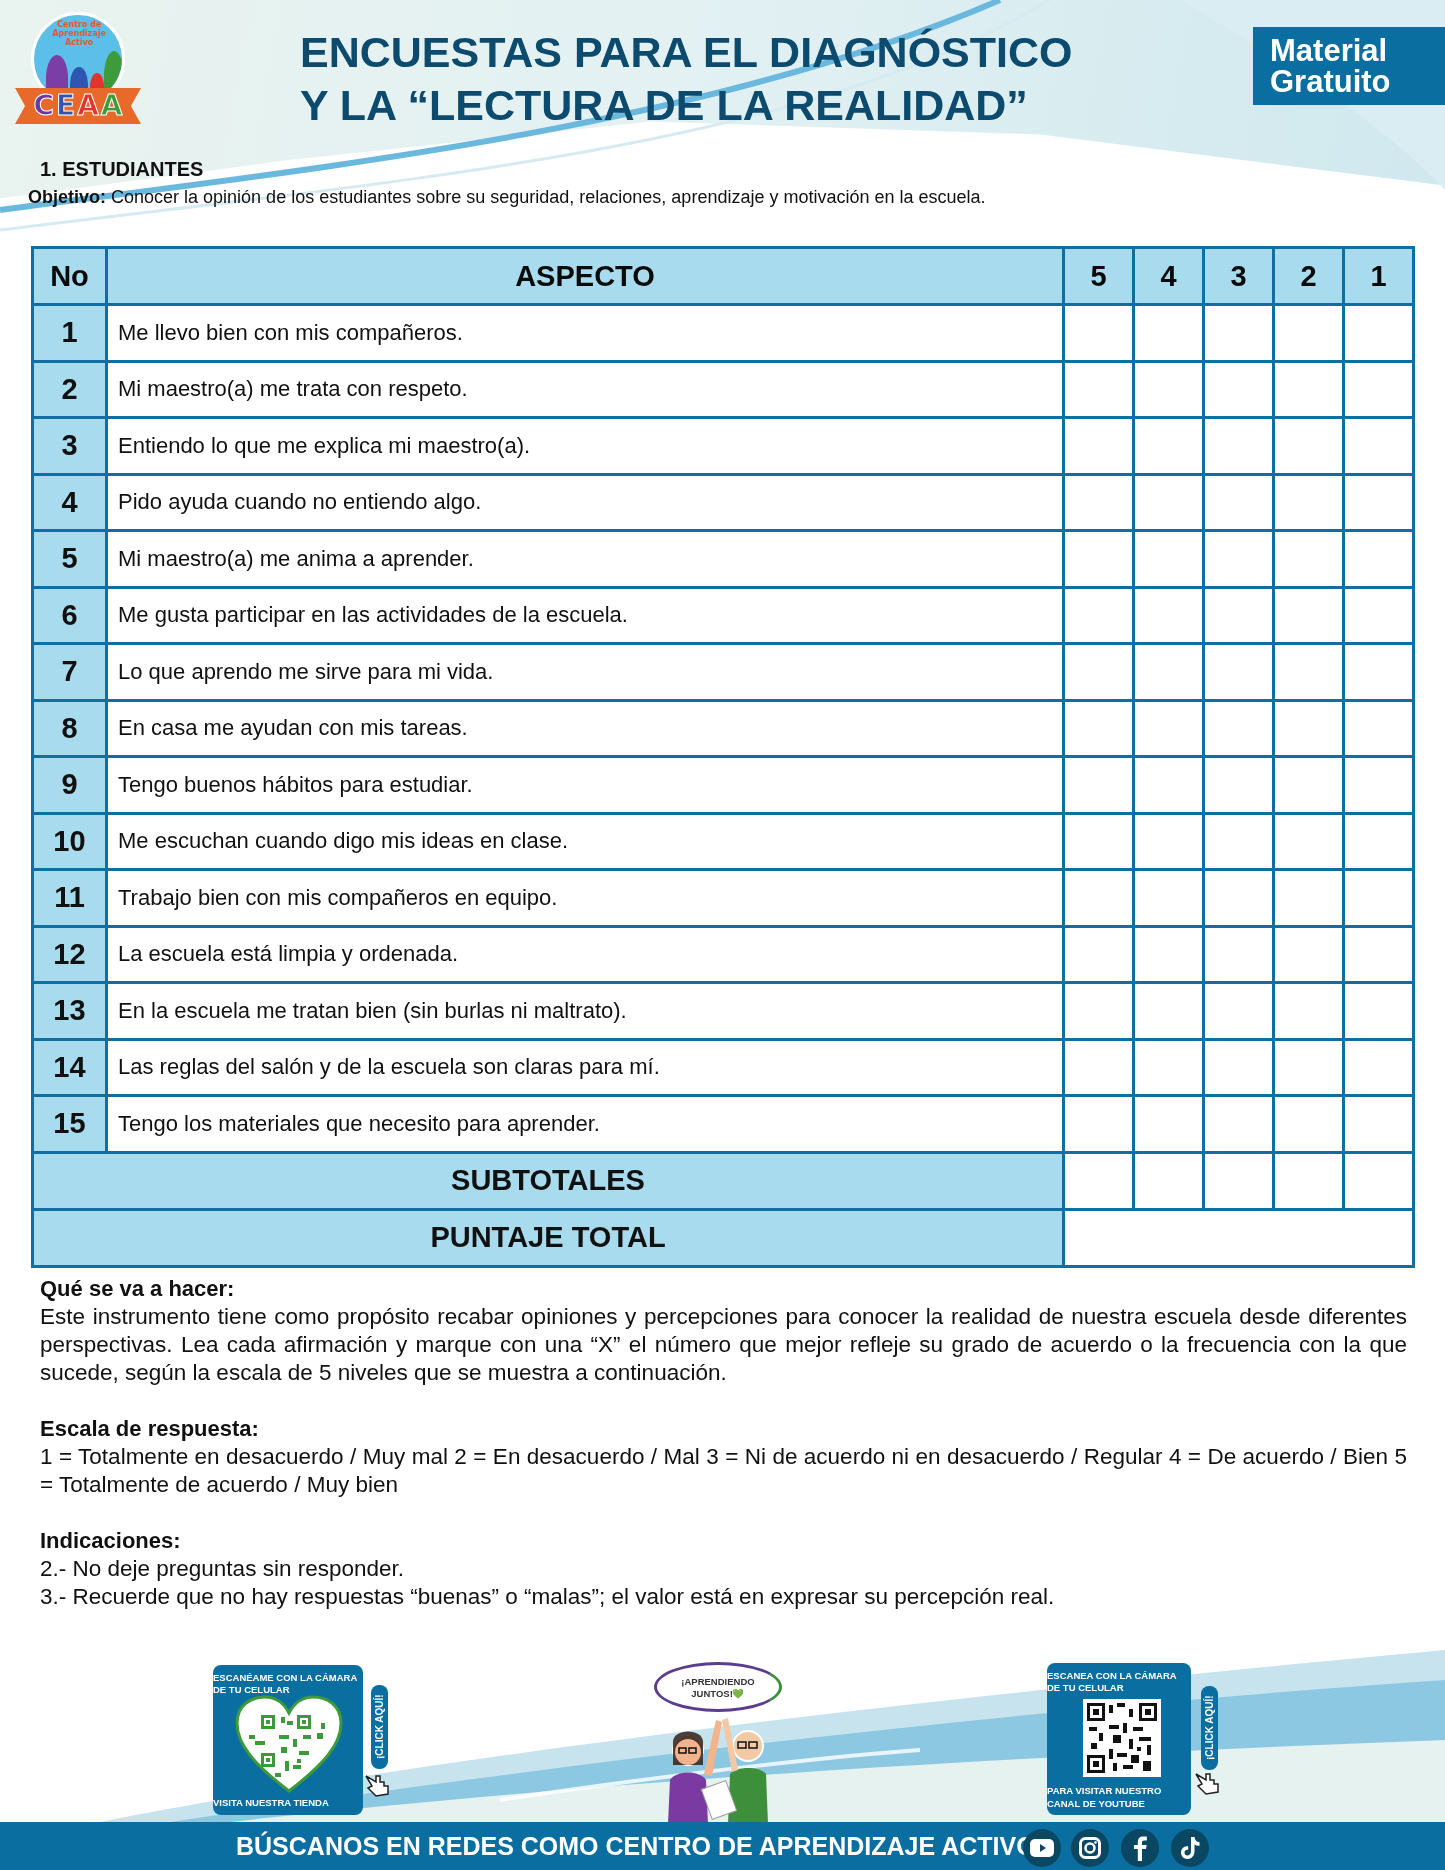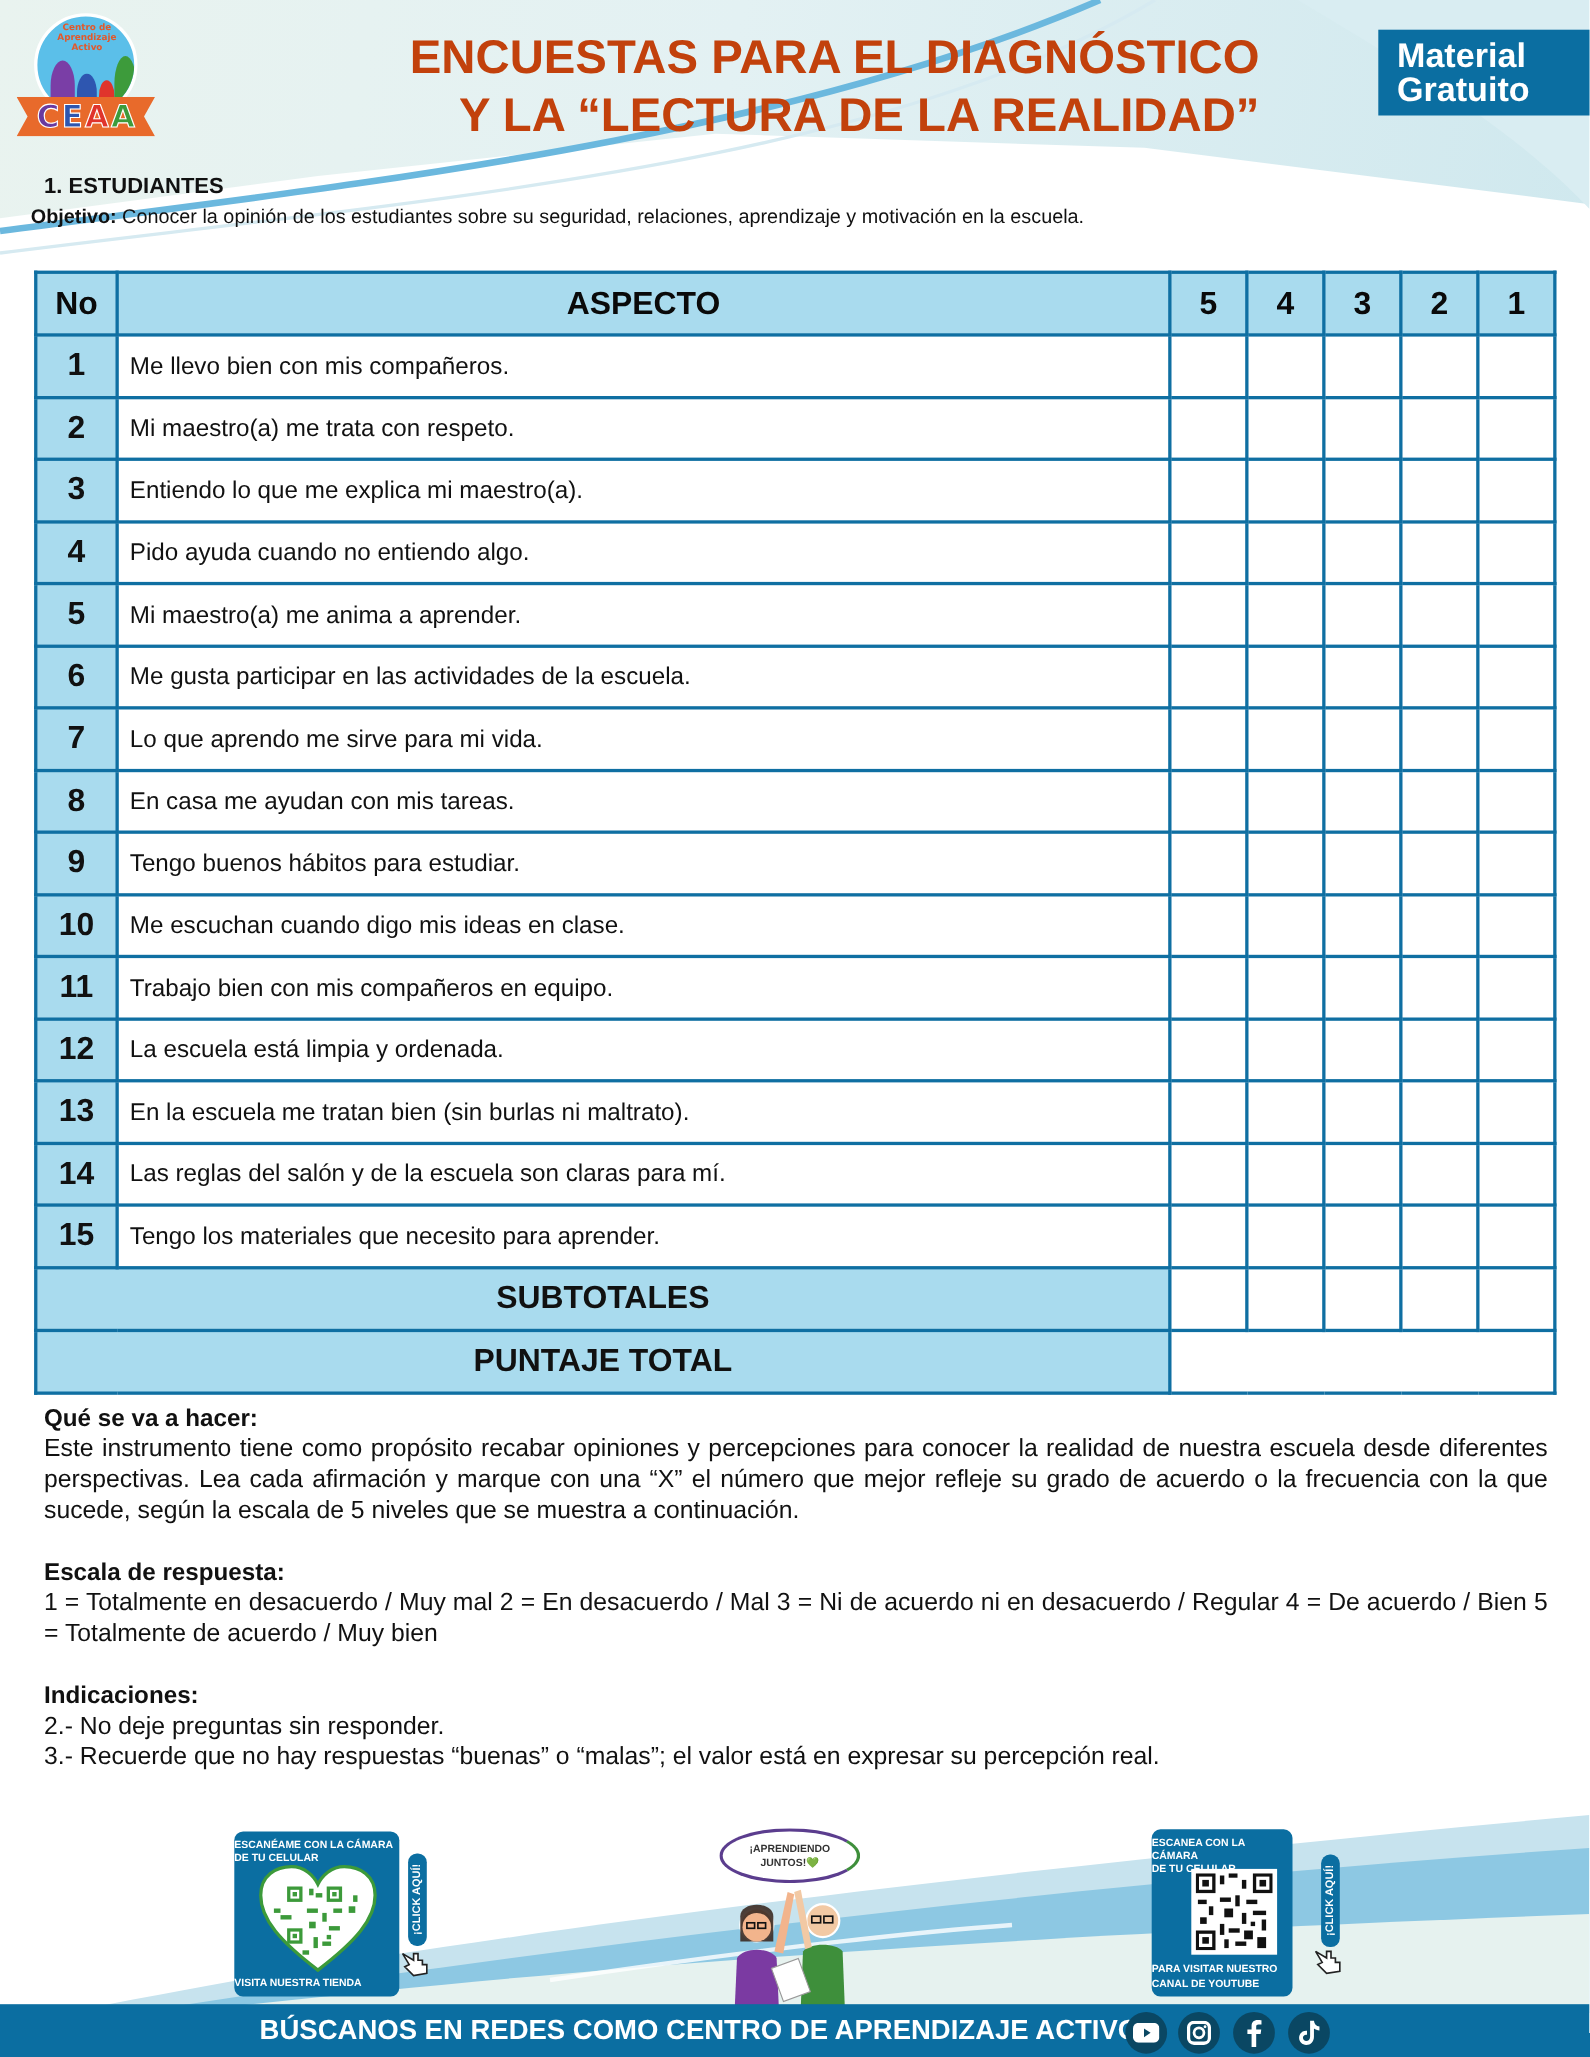--- a/index.html
+++ b/index.html
@@ -40,23 +40,23 @@
     background: #e86a2b; clip-path: polygon(0 0, 100% 0, 92% 50%, 100% 100%, 0 100%, 8% 50%);
     display: flex; align-items: center; justify-content: center; gap: 2px;
   }
   .logo-letter {
     font-family: "DejaVu Sans", sans-serif; font-weight: bold; font-size: 28px; line-height: 30px;
     -webkit-text-stroke: 1px #fff;
   }
 
   
   .title {
-    position: absolute; left: 300px; top: 26px; width: 845px; text-align: right;
+    position: absolute; left: 300px; top: 26px; width: 845px; text-align: left;
     font-family: "Liberation Sans", sans-serif; font-weight: bold; font-size: 43px;
-    line-height: 53px; color: #c2410c; letter-spacing: 0px;
+    line-height: 53px; color: #0c4a6e; letter-spacing: 0px;
   }
   .badge {
     position: absolute; left: 1253px; top: 27px; width: 232px; height: 78px;
     background: #0b6ea1; color: #fff; font-family: "Liberation Sans", sans-serif;
     font-weight: bold; font-size: 31px; line-height: 31px; padding: 8px 0 0 17px;
   }
 
   
   .section-title {
     position: absolute; left: 40px; top: 158px; font-family: "Liberation Sans", sans-serif;
@@ -427,21 +427,21 @@
     <path d="M56 64 L 68 10 L 74 12 L 64 66 Z" fill="#f2b48c"></path>
     <circle cx="100" cy="36" r="15" fill="#f2c9a4" stroke="#fff" stroke-width="2"></circle>
     <rect x="90" y="32" width="8" height="6" fill="none" stroke="#111" stroke-width="1.5"></rect>
     <rect x="101" y="32" width="8" height="6" fill="none" stroke="#111" stroke-width="1.5"></rect>
     <path d="M80 114 L 82 64 C 88 56, 112 56, 118 64 L 120 114 Z" fill="#3e8f3b"></path>
     <path d="M84 62 L 74 10 L 80 8 L 90 60 Z" fill="#f2c9a4"></path>
     <rect x="58" y="74" width="26" height="32" fill="#fff" stroke="#999" transform="rotate(-20 71 90)"></rect>
   </svg>
 </div>
 
-<div class="qr-card" style="left:1047px;top:1663px;width:128px;height:152px;">
+<div class="qr-card" style="left:1047px;top:1663px;width:144px;height:152px;">
   <div class="cap" style="padding-top:7px">ESCANEA CON LA CÁMARA</div>
   <div class="cap">DE TU CELULAR</div>
   <div class="qr-square">
     <svg viewBox="0 0 70 70" width="70" height="70">
       <g fill="#111">
         <rect x="0" y="0" width="18" height="18"></rect>
           <rect x="3" y="3" width="12" height="12" fill="#fff"></rect>
           <rect x="6" y="6" width="6" height="6"></rect>
         <rect x="52" y="0" width="18" height="18"></rect>
           <rect x="55" y="3" width="12" height="12" fill="#fff"></rect>

